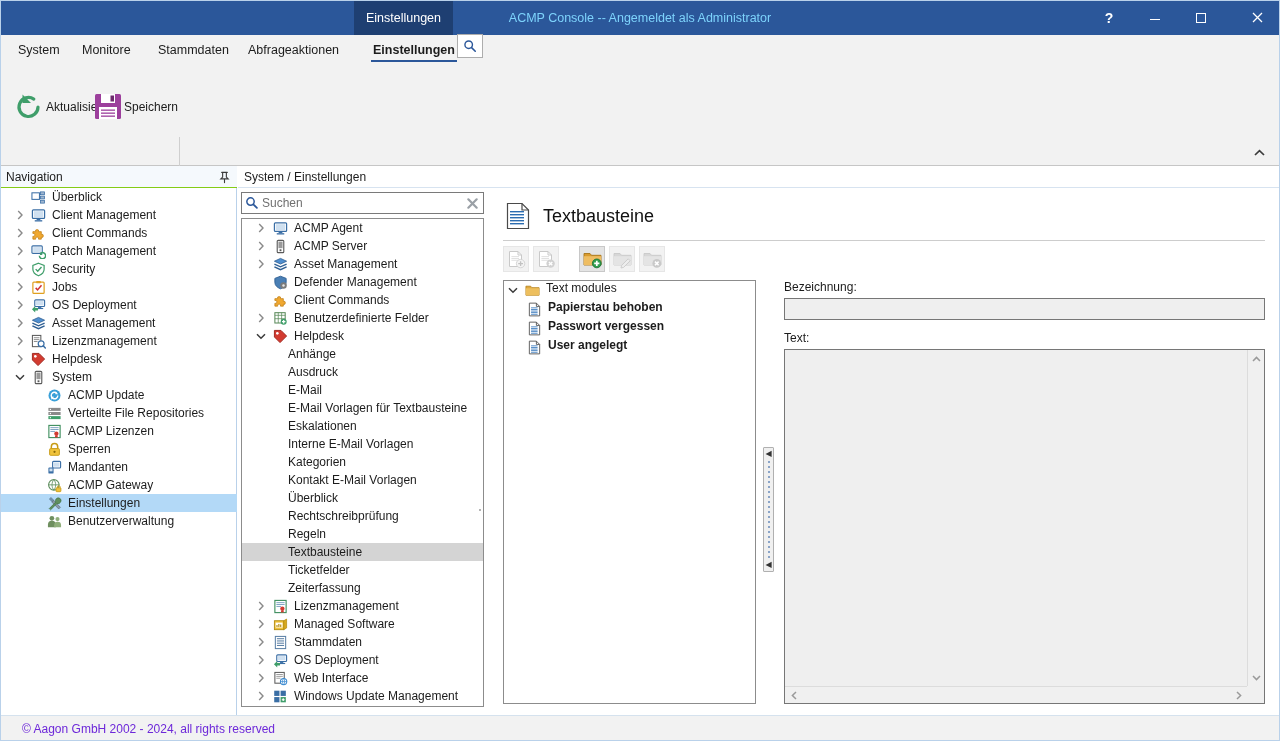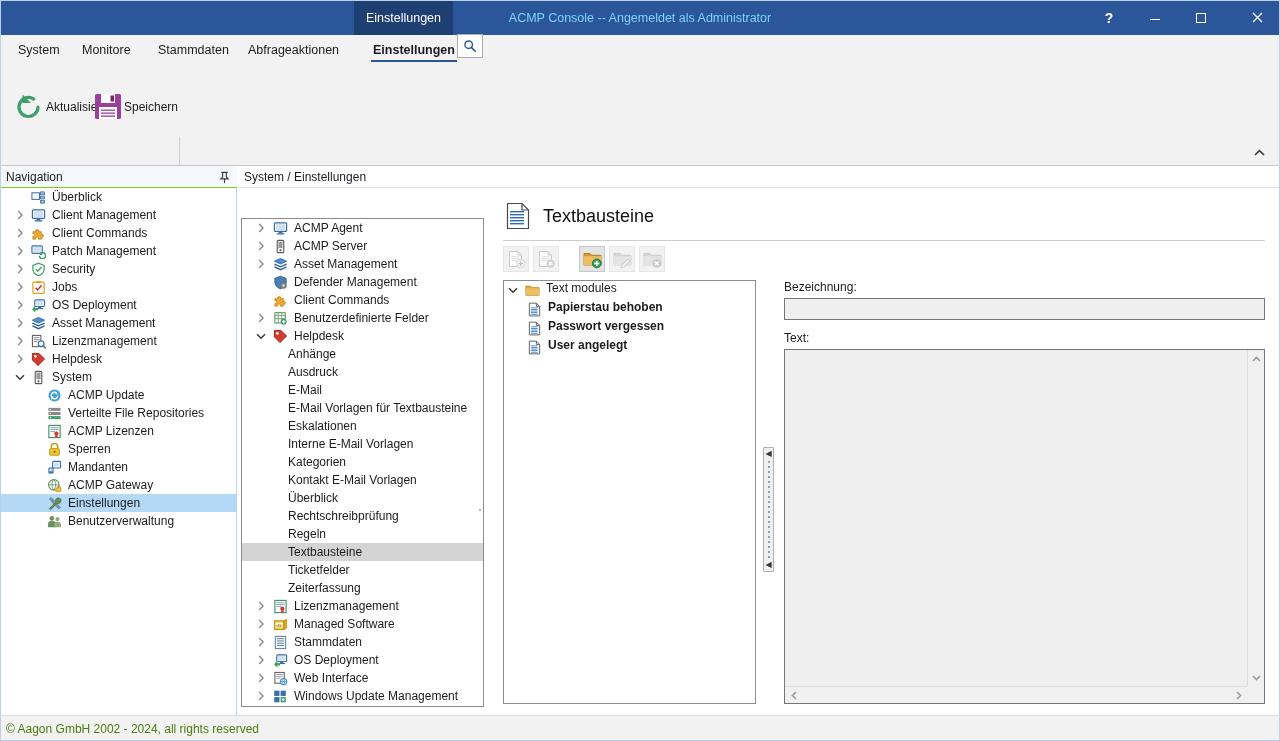--- a/index.html
+++ b/index.html
@@ -258,22 +258,22 @@
     color: #9a9a9a; font-size: 9px; cursor: default;
   }
   #ta-hscroll .sb-left { left: 0; }
   #ta-hscroll .sb-right { right: 0; }
   #ta-corner { position: absolute; right: 0; bottom: 0; width: 17px; height: 17px; background: #f0f0f0; }
 
   
   #statusbar {
     position: absolute; left: 0; top: 715px; width: 1280px; height: 26px;
     background: #f2f2f2; border-top: 1px solid #d5e2ee;
-    display: flex; align-items: center; padding-left: 6px;
-    font-size: 12px; color: #4d7c0f;
+    display: flex; align-items: center; padding-left: 22px;
+    font-size: 12px; color: #6d28d9;
   }
 
   
   #winborder {
     position: absolute; left: 0; top: 0; width: 1280px; height: 741px;
     border: 1px solid #b9d1ea; pointer-events: none;
   }
   svg { display: block; }
 </style>
 </head>
@@ -646,20 +646,34 @@
         <span class="nlabel">Benutzerverwaltung</span>
       </div>
     </div>
 </div>
 
 <div id="centerwrap">
 
   <div id="breadcrumb">System / Einstellungen</div>
 
   <div id="treepanel">
+    <div id="searchbox">
+      <span id="search-icon">
+        <svg width="14" height="14" viewBox="0 0 16 16">
+          <circle cx="6.3" cy="6.3" r="4.2" fill="none" stroke="#2b579a" stroke-width="1.7"></circle>
+          <path d="M9.5 9.5 L13.6 13.6" stroke="#2b579a" stroke-width="2" stroke-linecap="round"></path>
+        </svg>
+      </span>
+      <input id="search-input" type="text" placeholder="Suchen" style="">
+      <span id="search-clear">
+        <svg width="13" height="13" viewBox="0 0 14 14">
+          <path d="M2.5 2.5 L11.5 11.5 M11.5 2.5 L2.5 11.5" stroke="#9aa0a6" stroke-width="2.4" stroke-linecap="round"></path>
+        </svg>
+      </span>
+    </div>
     <div id="settings-tree">
       <div id="st-scrollhint"></div>
     <div class="st-row">
           <span style="width: 10px; flex: 0 0 auto;"></span>
           <span class="chev">
             <svg width="7" height="10" viewBox="0 0 7 10">
               <path d="M1.2 1 L5 5 L1.2 9" fill="none" stroke="#8a8a8a" stroke-width="1.4"></path>
             </svg>
           </span>
           <span class="ticon">

